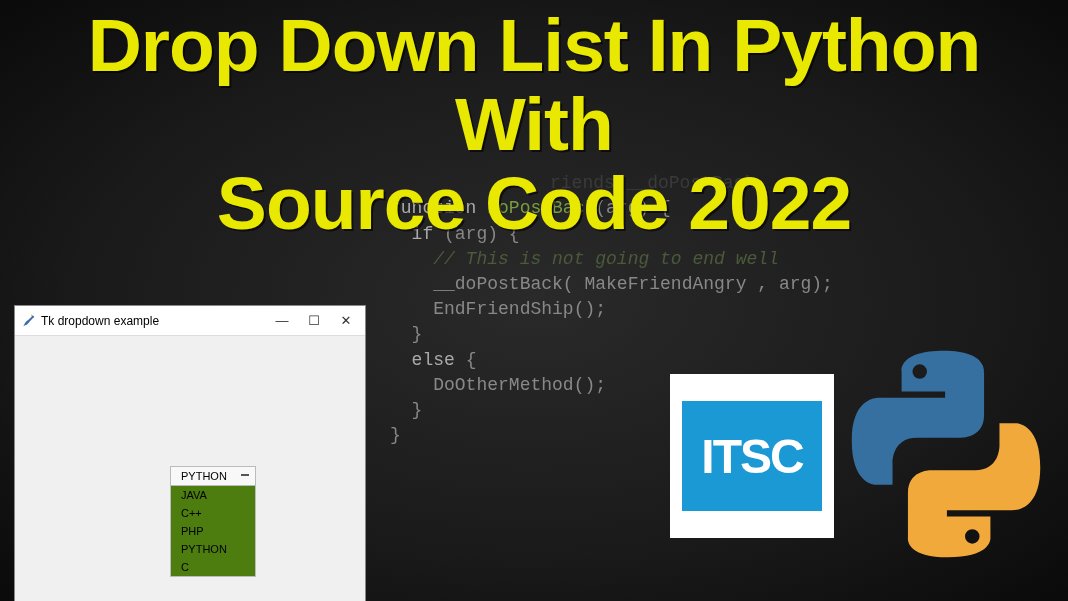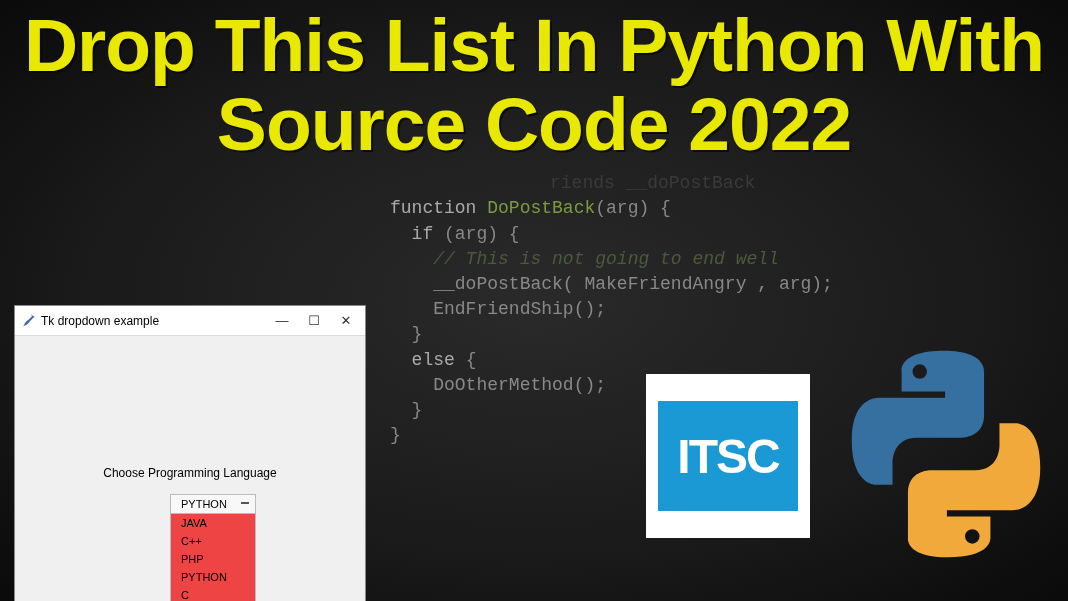--- a/index.html
+++ b/index.html
@@ -104,30 +104,30 @@
       content: '';
       position: absolute;
       right: 6px;
       top: 7px;
       width: 8px;
       height: 2px;
       background: #555;
     }
     .dropdown-list {
       border: 1px solid #bbb;
-      background: #ef4444;
+      background: #4d7c0f;
       font-size: 11px;
       margin-top: -1px;
     }
     .dropdown-list div {
       padding: 3px 10px;
     }
     .itsc-logo {
       position: absolute;
-      left: 646px;
+      left: 670px;
       top: 374px;
       width: 164px;
       height: 164px;
       background: #fff;
       z-index: 15;
       display: flex;
       align-items: center;
       justify-content: center;
     }
     .itsc-inner {
@@ -149,21 +149,21 @@
       top: 338px;
       width: 232px;
       height: 232px;
       z-index: 15;
     }
   </style>
 </head>
 <body>
 
 <div class="headline">
-  <div>Drop This List In Python With</div>
+  <div>Drop Down List In Python With</div>
   <div>Source Code 2022</div>
 </div>
 
 <div class="code-bg">
 <span class="ghost" style="margin-left:160px;">riends __doPostBack</span>
 <span class="kw">function</span> <span class="fn">DoPostBack</span><span>(arg) {</span>
   <span class="kw">if</span><span> (arg) {</span>
     <span class="comment">// This is not going to end well</span>
     <span>__doPostBack( MakeFriendAngry , arg);</span>
     <span>EndFriendShip();</span>
@@ -181,21 +181,20 @@
         <path fill="#d94" d="M20 2l-3-1 1 3 2-2z"></path>
       </svg>
     <span class="title">Tk dropdown example</span>
     <div class="win-controls">
       <span>—</span>
       <span>☐</span>
       <span>✕</span>
     </div>
   </div>
   <div class="window-body">
-    <div class="prompt">Choose Programming Language</div>
     <div class="dropdown">
       <div class="dropdown-selected">PYTHON</div>
       <div class="dropdown-list">
         <div>JAVA</div>
         <div>C++</div>
         <div>PHP</div>
         <div>PYTHON</div>
         <div>C</div>
       </div>
     </div>

